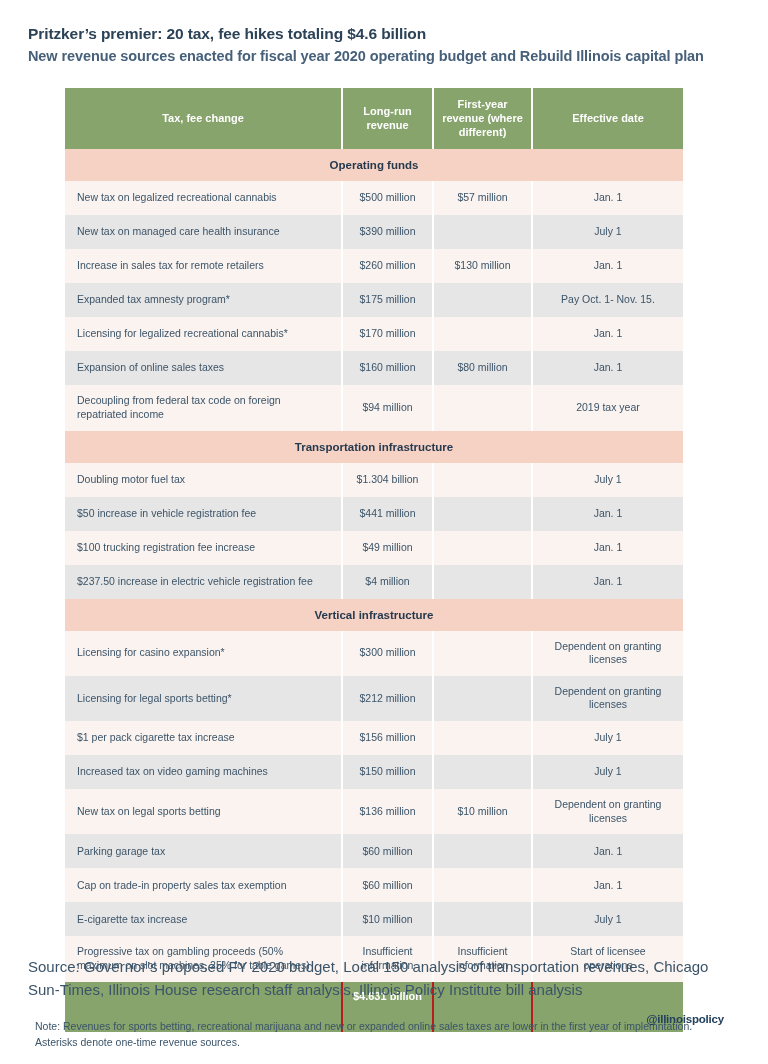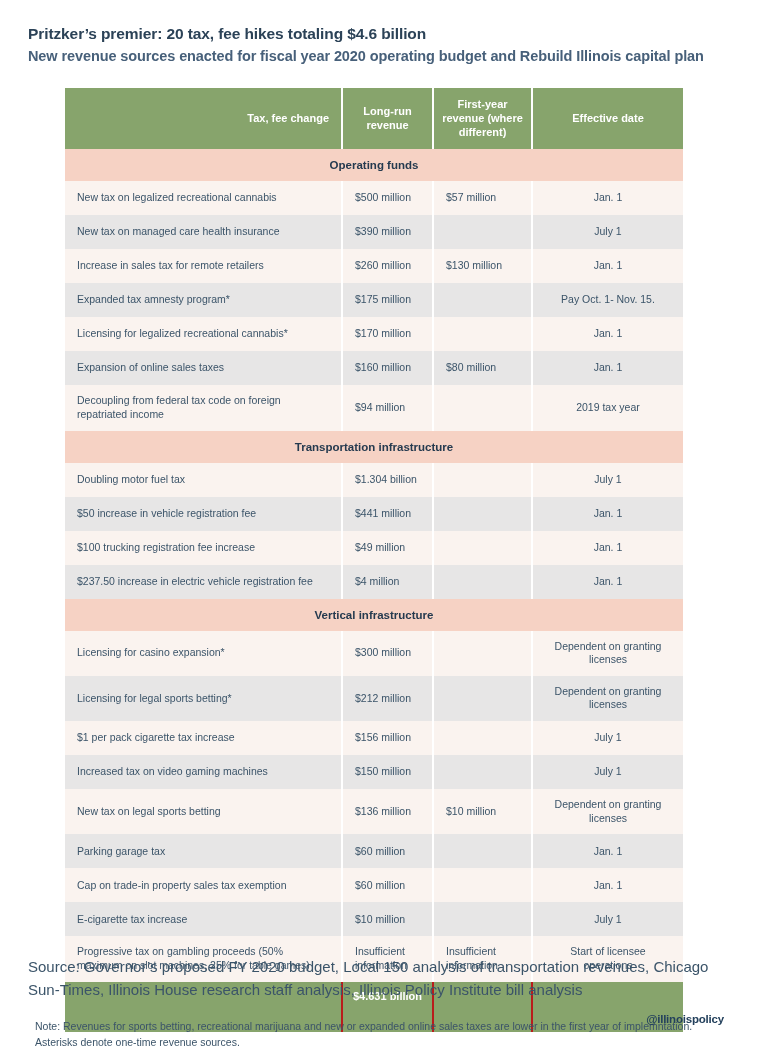--- a/index.html
+++ b/index.html
@@ -68,21 +68,21 @@
     font-size: 11px;
     font-weight: bold;
     padding: 10px 12px;
     border-right: 2px solid #ffffff;
     vertical-align: middle;
     line-height: 1.25;
     height: 52px;
     box-sizing: border-box;
   }
   thead th.h-left {
-    text-align: right;
+    text-align: center;
   }
   thead th.h-center {
     text-align: center;
     padding-left: 6px;
     padding-right: 6px;
   }
   thead th:last-child { border-right: none; }
 
   tr.section-row td {
     background: #f6d2c4;
@@ -107,20 +107,21 @@
   }
   tbody tr.data-row td:last-child { border-right: none; }
 
   tbody tr.odd td  { background: #faf3ef; }
   tbody tr.even td { background: #e7e6e6; }
 
   td.cell-label {
     text-align: left;
   }
   td.cell-num {
+    text-align: center;
     padding-left: 6px;
     padding-right: 6px;
   }
   td.cell-date {
     text-align: center;
     padding-left: 8px;
     padding-right: 8px;
   }
 
   tr.total-row td {

